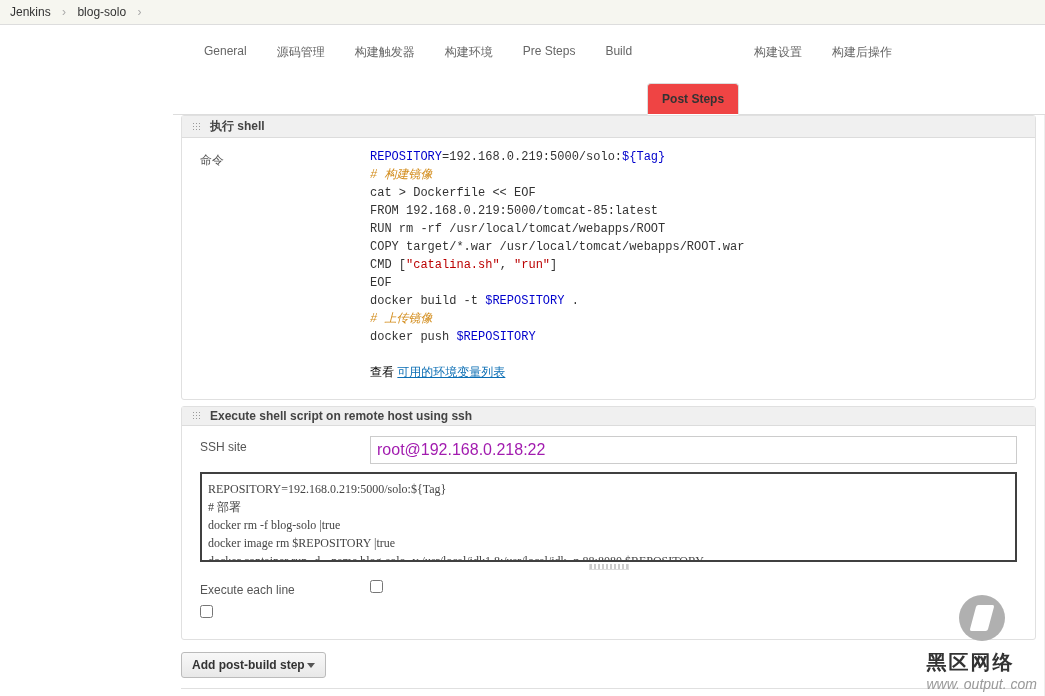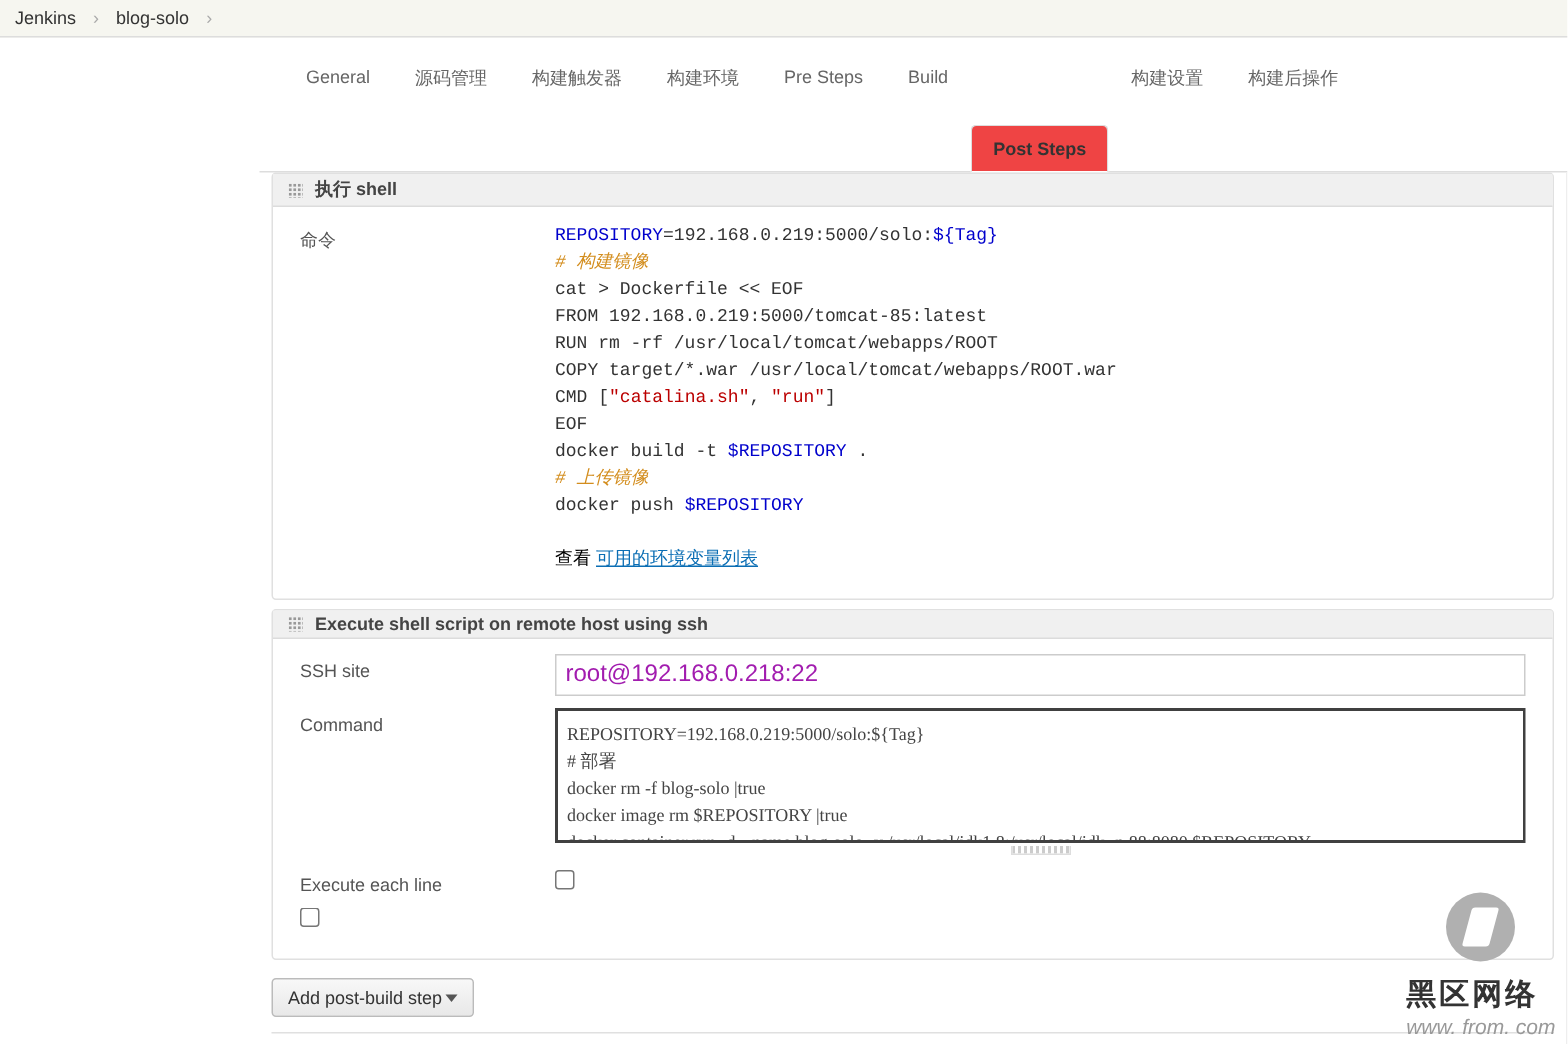--- a/index.html
+++ b/index.html
@@ -20,21 +20,21 @@
 .row-label { width: 170px; color: #555; padding-top: 4px; }
 .row-field { flex: 1; }
 .code-block { font-family: "Courier New", monospace; font-size: 12px; line-height: 1.5; white-space: pre; color: #333; }
 .code-block .kw { color: #0000cc; }
 .code-block .cm { color: #d38d1d; font-style: italic; }
 .code-block .st { color: #b00; }
 .code-block .vr { color: #0000cc; }
 .see-link { color: #0b6eb4; text-decoration: underline; cursor: pointer; }
 input.text-input { width: 100%; border: 1px solid #ccc; padding: 4px 6px; font-size: 16px; color: #a21caf; }
 textarea.cmd { width: 100%; height: 90px; border: 2px solid #404040; padding: 6px; font-size: 12px; color: #444; resize: none; font-family: Liberation Serif, serif; line-height: 1.5; }
-.btn { background: linear-gradient(#f8f8f8,#e8e8e8); border: 1px solid #bbb; padding: 5px 10px; font-size: 12px; border-radius: 3px; cursor: pointer; color: #333; font-weight: normal; display: inline-flex; align-items: center; gap: 2px; }
+.btn { background: linear-gradient(#f8f8f8,#e8e8e8); border: 1px solid #bbb; padding: 5px 10px; font-size: 12px; border-radius: 3px; cursor: pointer; color: #333; font-weight: bold; display: inline-flex; align-items: center; gap: 2px; }
 .btn .caret { width: 0; height: 0; border-left: 4px solid transparent; border-right: 4px solid transparent; border-top: 5px solid #555; }
 .heading { font-size: 18px; font-weight: bold; color: #333; padding: 10px 12px; }
 .divider { border-top: 1px solid #e0e0e0; margin: 4px 8px; }
 .watermark { position: absolute; right: 8px; bottom: 4px; display: flex; align-items: center; gap: 8px; flex-direction: column; }
 .wm-circle { width: 46px; height: 46px; border-radius: 50%; background: #b0b0b0; display: flex; align-items: center; justify-content: center; }
 .wm-circle::before { content: ""; width: 18px; height: 26px; background: #fff; border-radius: 2px; transform: skewX(-15deg); }
 .wm-text1 { font-size: 20px; font-weight: bold; color: #333; letter-spacing: 2px; }
 .wm-text2 { font-size: 14px; color: #999; font-style: italic; }
 .resizer { height: 6px; background: repeating-linear-gradient(90deg,#ccc 0,#ccc 2px,transparent 2px,transparent 4px); margin: 0 auto; width: 40px; border:1px solid #ddd; border-top:none; position:relative; top:-1px;}
 </style>
@@ -96,21 +96,20 @@
         <span>Execute shell script on remote host using ssh</span>
       </div>
       <div class="section-body">
         <div class="row">
           <div class="row-label">SSH site</div>
           <div class="row-field">
             <input type="text" class="text-input" value="root@192.168.0.218:22" style="">
           </div>
         </div>
         <div class="row">
-          <div class="row-label">Command</div>
           <div class="row-field">
             <textarea class="cmd" style="">REPOSITORY=192.168.0.219:5000/solo:${Tag}
 # 部署
 docker rm -f blog-solo |true
 docker image rm $REPOSITORY |true
 docker container run -d --name blog-solo -v /usr/local/jdk1.8:/usr/local/jdk -p 88:8080 $REPOSITORY</textarea>
             <div class="resizer"></div>
           </div>
         </div>
         <div class="row" style="align-items:center;">
@@ -133,15 +132,15 @@
     <div class="divider"></div>
     <div class="heading">构建设置</div>
 
   </div>
 </div>
 
 <div class="watermark">
   <div class="wm-circle"></div>
   <div>
     <div class="wm-text1">黑区网络</div>
-    <div class="wm-text2">www. from. com</div>
+    <div class="wm-text2">www. output. com</div>
   </div>
 </div>
 
 </body></html>

